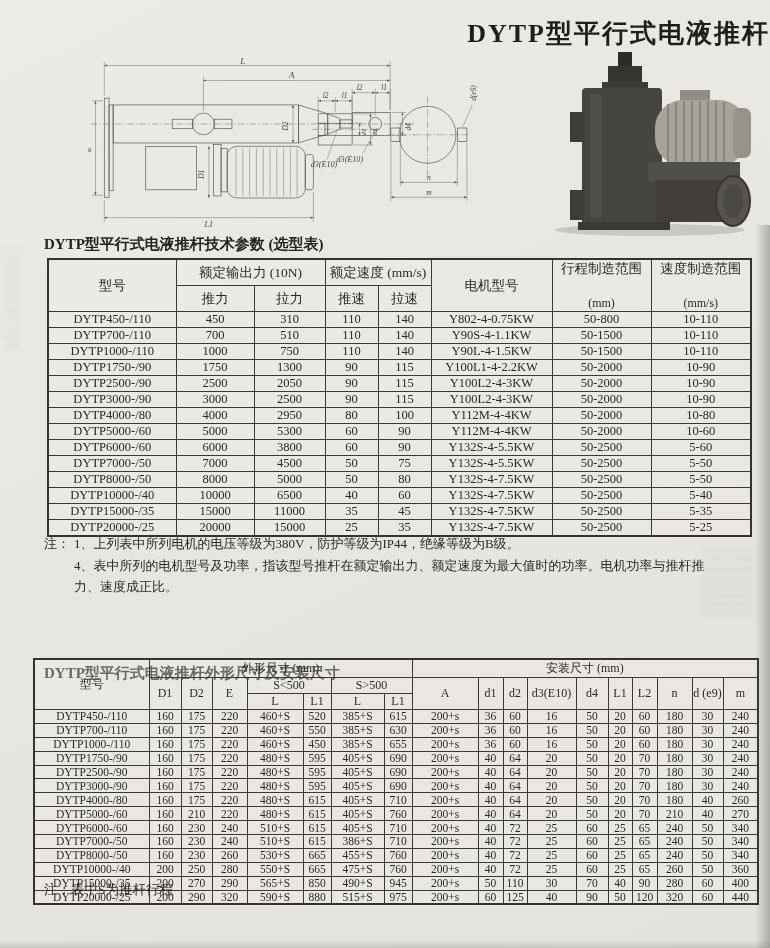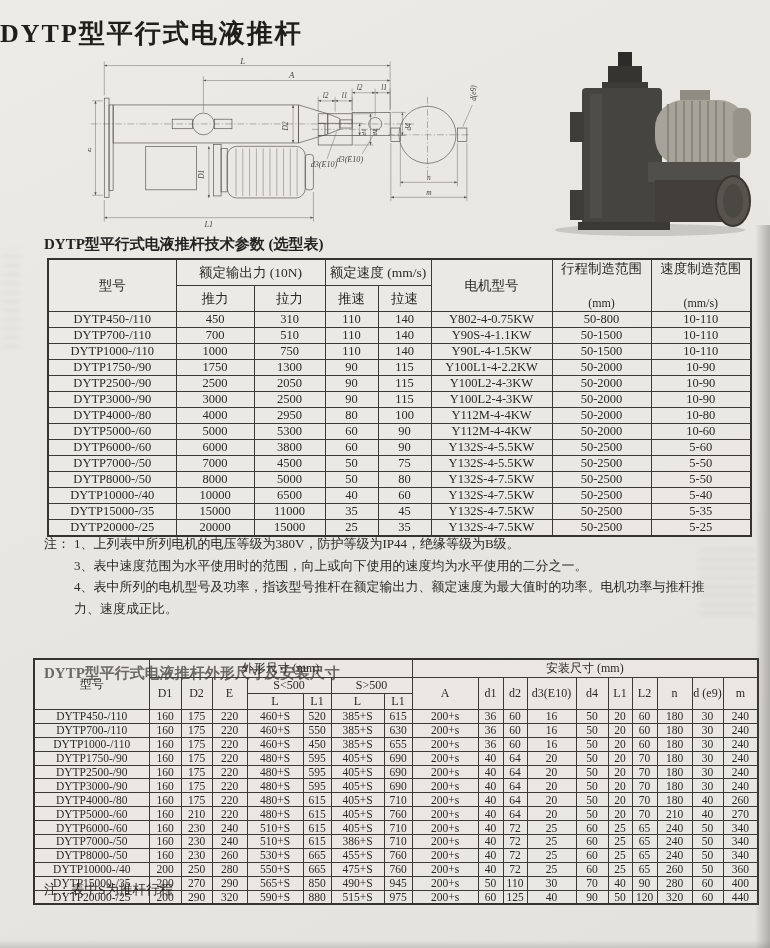--- a/index.html
+++ b/index.html
@@ -5,21 +5,21 @@
   html,body{margin:0;padding:0;background:#9a9894;}
   .page{position:relative;width:770px;height:948px;margin:0 auto;overflow:hidden;
     background:linear-gradient(155deg,#ecebe6 0%,#e8e6e1 45%,#e4e2dd 100%);
     font-family:"Liberation Serif","DejaVu Serif",serif;color:#262522;}
   .edge-shadow-right{position:absolute;right:0;top:225px;bottom:0;width:15px;
     background:linear-gradient(to right,rgba(110,108,104,0),rgba(110,108,104,.45));}
   .edge-shadow-bottom{position:absolute;left:0;right:0;bottom:0;height:8px;
     background:linear-gradient(to bottom,rgba(110,108,104,0),rgba(110,108,104,.25));}
   .bleed{position:absolute;opacity:.10;filter:blur(2px);background:
     repeating-linear-gradient(0deg,#7a7874 0 3px,transparent 3px 9px);}
-  .page-title{position:absolute;top:16px;left:0;width:100%;text-align:left;
+  .page-title{position:absolute;top:16px;left:0;width:100%;text-align:right;
     font-size:26px;font-weight:bold;letter-spacing:2px;color:#1f1e1b;}
   .sec-title{position:absolute;left:44px;font-size:15px;font-weight:bold;color:#232220;}
   .drawing{position:absolute;left:88px;top:56px;width:440px;height:178px;}
   .photo{position:absolute;left:530px;top:50px;width:236px;height:188px;}
   table{border-collapse:collapse;table-layout:fixed;position:absolute;background:rgba(240,239,234,.35);}
   th,td{border:1px solid #3a3936;text-align:center;vertical-align:middle;
     padding:0;overflow:hidden;white-space:nowrap;color:#2a2926;}
   .t1{left:47px;top:258px;width:703px;border:2px solid #34332f;}
   .t1 th{font-size:13.5px;font-weight:normal;height:25px;}
   .t1 td{font-size:12.5px;height:14.6px;}
@@ -385,21 +385,20 @@
           <td>50-2500</td>
           <td>5-25</td>
         </tr>
       </tbody>
   </table>
 
   <div class="notes">
     <div class="lbl">注：</div>
     <div class="body">
       <div>1、上列表中所列电机的电压等级为380V，防护等级为IP44，绝缘等级为B级。</div>
-      <div>3、表中速度范围为水平使用时的范围，向上或向下使用的速度均为水平使用的二分之一。</div>
       <div>4、表中所列的电机型号及功率，指该型号推杆在额定输出力、额定速度为最大值时的功率。电机功率与推杆推力、速度成正比。</div>
     </div>
   </div>
 
   <div class="sec-title" style="top:664px;">DYTP型平行式电液推杆外形尺寸及安装尺寸</div>
 
   <table class="t2">
     <colgroup>
       <col style="width:115px">
         <col style="width:32px">

